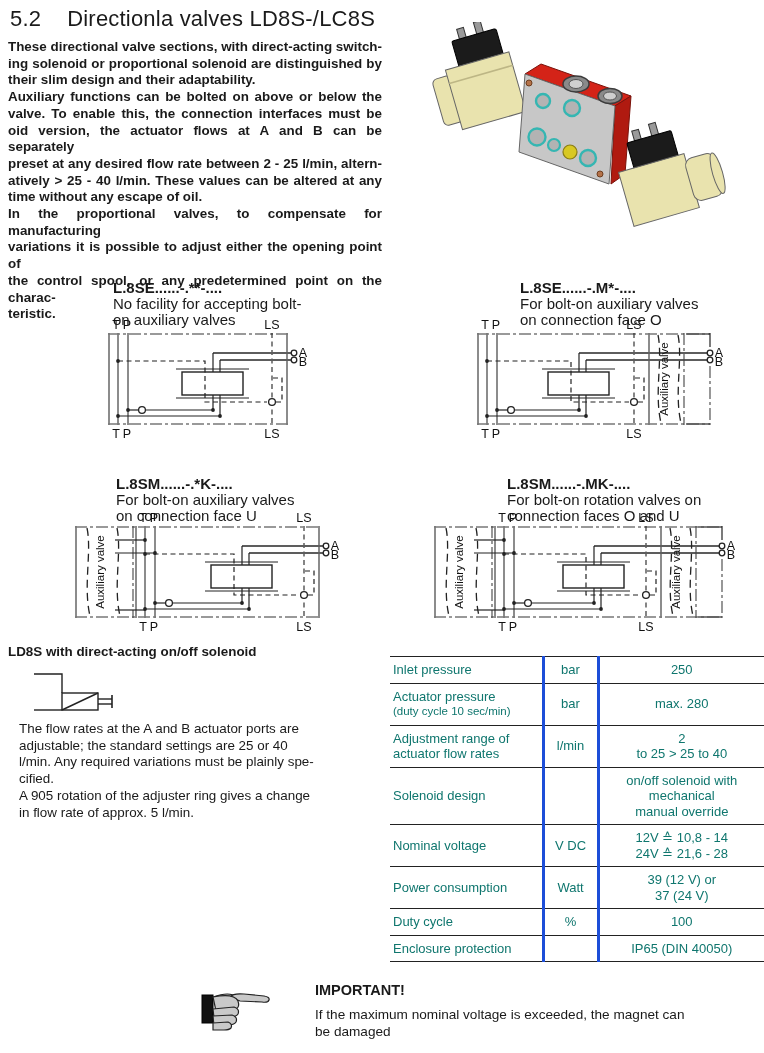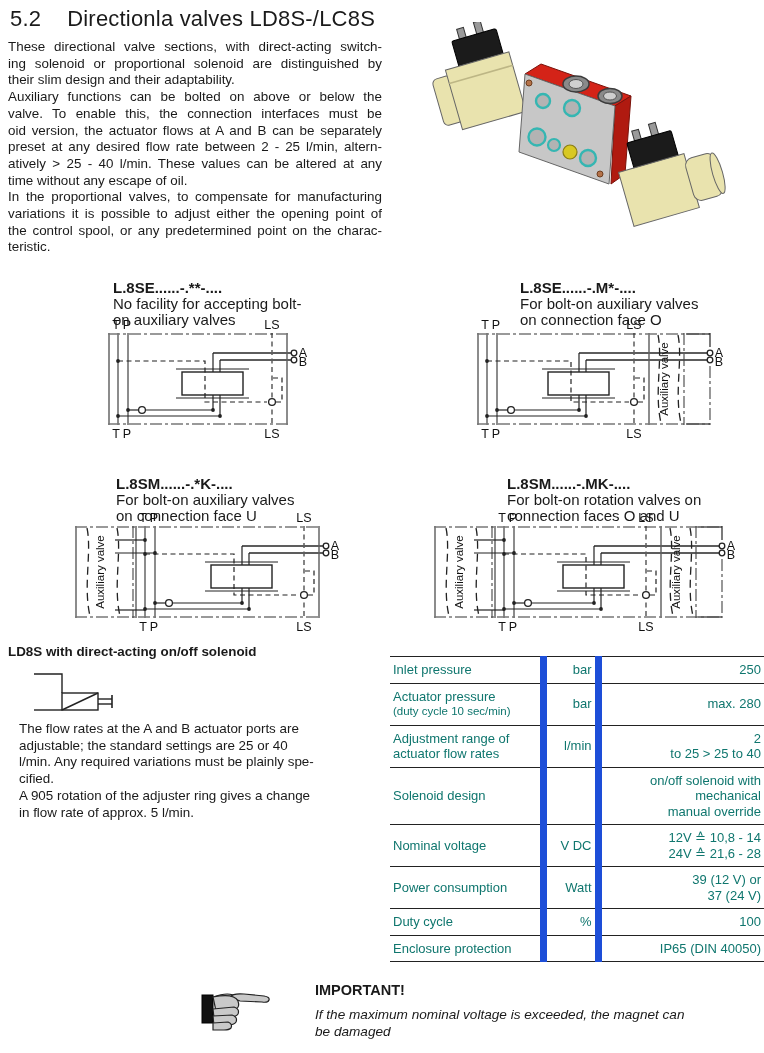--- a/index.html
+++ b/index.html
@@ -2,34 +2,34 @@
 <html><head>
 <meta charset="utf-8">
 <style>
   html,body{margin:0;padding:0;background:#fff;}
   #page{position:relative;width:764px;height:1053px;background:#ffffff;overflow:hidden;
         font-family:"Liberation Sans","DejaVu Sans",sans-serif;color:#1a1a1a;}
   .abs{position:absolute;}
   #title{left:10px;top:6px;font-size:22px;letter-spacing:.2px;}
   #title .num{margin-right:26px;}
   #intro{left:8px;top:39px;width:374px;font-size:13.4px;line-height:16.7px;}
-  .jline{text-align:justify;text-align-last:justify;}
+  .jline{text-align:justify;text-align-last:justify;font-weight:bold;}
   .jline.last{text-align-last:left;}
   .diagram-caption{font-size:15px;line-height:16px;white-space:pre-line;}
   .diagram-caption .code{font-weight:bold;display:block;}
   #solenoid-heading{left:8px;top:644px;font-size:13.4px;font-weight:bold;}
   #solenoid-text{left:19px;top:721px;width:360px;font-size:13.4px;line-height:16.7px;white-space:pre-line;}
   table.spec{position:absolute;left:390px;top:656px;width:374px;border-collapse:collapse;
              font-size:13px;line-height:15.5px;color:#0f766e;table-layout:fixed;}
   table.spec td{border-top:1px solid #222;border-bottom:1px solid #222;padding:5px 3px;vertical-align:middle;}
   td.c-label{padding-left:6px;white-space:pre-line;}
   td.c-label .sub{font-size:11.5px;}
-  td.c-unit,td.c-value{text-align:right;border-left:7px solid #1d4ed8;white-space:pre-line;}
+  td.c-unit,td.c-value{text-align:center;border-left:3px solid #1d4ed8;white-space:pre-line;}
   #important-title{left:315px;top:982px;font-size:14.5px;font-weight:bold;}
-  #important-text{left:315px;top:1006px;width:445px;font-size:13.6px;line-height:17px;white-space:pre-line;font-style:italic;}
+  #important-text{left:315px;top:1006px;width:445px;font-size:13.6px;line-height:17px;white-space:pre-line;}
   svg{display:block;}
 </style>
 </head>
 <body>
 
 <div id="page">
 
   <div id="title" class="abs">
     <span class="num">5.2</span><span>Directionla valves LD8S-/LC8S</span>
   </div>

